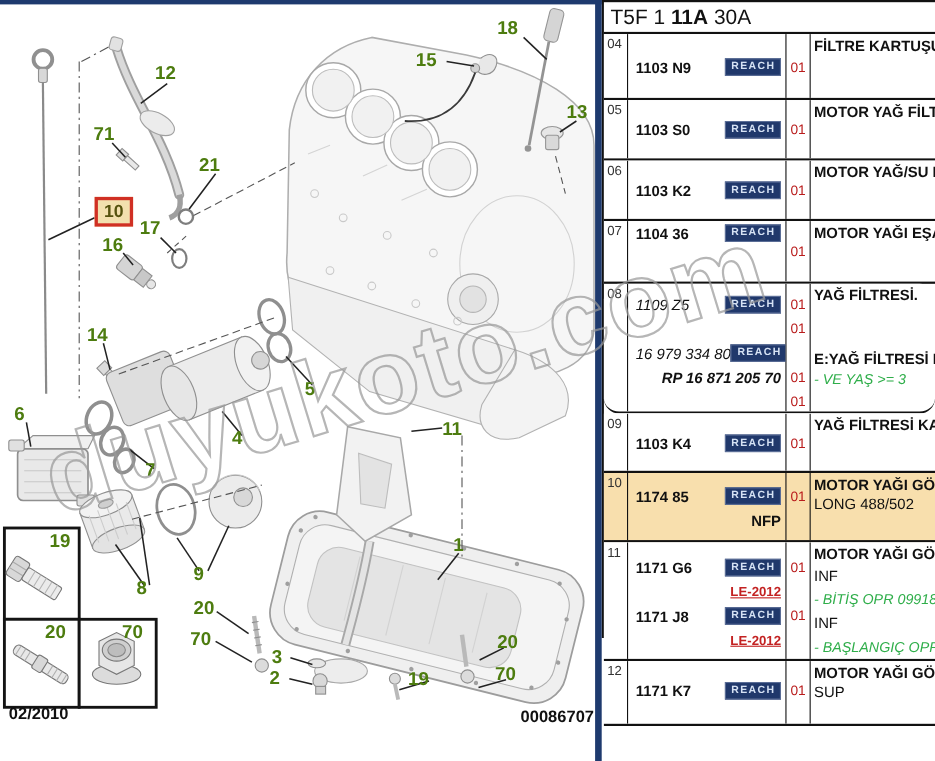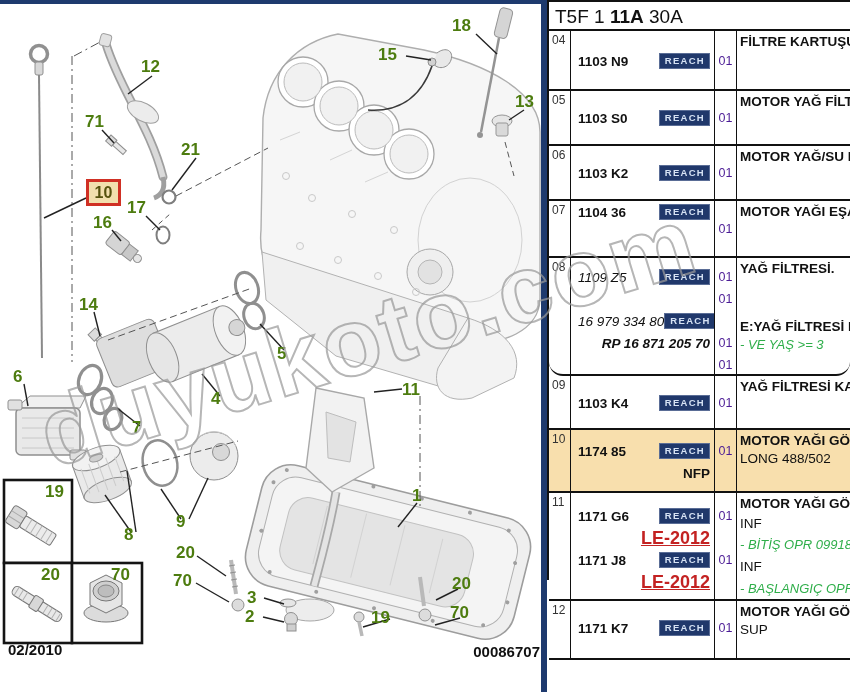--- a/index.html
+++ b/index.html
@@ -45,24 +45,24 @@
   .cell-qty{border-right:1.5px solid var(--ink);overflow:hidden;}
   .cell-desc{overflow:hidden;padding:3px 0 0 3px;}
   .pline{height:22px;display:flex;align-items:center;padding:0 4px 0 7px;font-size:13.5px;white-space:nowrap;}
   .pline.pn .ptext{font-weight:bold;}
   .pline.pi .ptext{font-style:italic;}
   .pline.pri{justify-content:flex-end;}
   .pline.pri .ptext{font-weight:bold;font-style:italic;}
   .pline.pr{justify-content:flex-end;}
   .pline.pr .ptext{font-weight:bold;}
   .pline.ple{justify-content:flex-end;}
-  .pline.ple .ptext{font-weight:bold;color:var(--red);text-decoration:underline;font-size:18px;cursor:pointer;}
+  .pline.ple .ptext{font-weight:bold;color:var(--red);text-decoration:underline;font-size:12px;cursor:pointer;}
   .reach{margin-left:auto;background:var(--badge);color:#d6e2f4;font-weight:bold;font-size:9.5px;
     letter-spacing:1.3px;padding:2.5px 4px 2.5px 5px;line-height:1;border:1px solid #5a6d96;cursor:pointer;}
-  .qline{height:22px;display:flex;align-items:center;justify-content:center;font-size:12.5px;color:#4c1d95;}
+  .qline{height:22px;display:flex;align-items:center;justify-content:center;font-size:12.5px;color:#b91c1c;}
   .dline{font-size:13.5px;line-height:16px;white-space:nowrap;}
   .dline.db{font-weight:bold;}
   .dline.dn{font-weight:normal;}
   .dline.dg{color:var(--green);font-style:italic;font-size:13px;}
 </style>
 </head>
 <body>
 
 <div class="stage">
 

